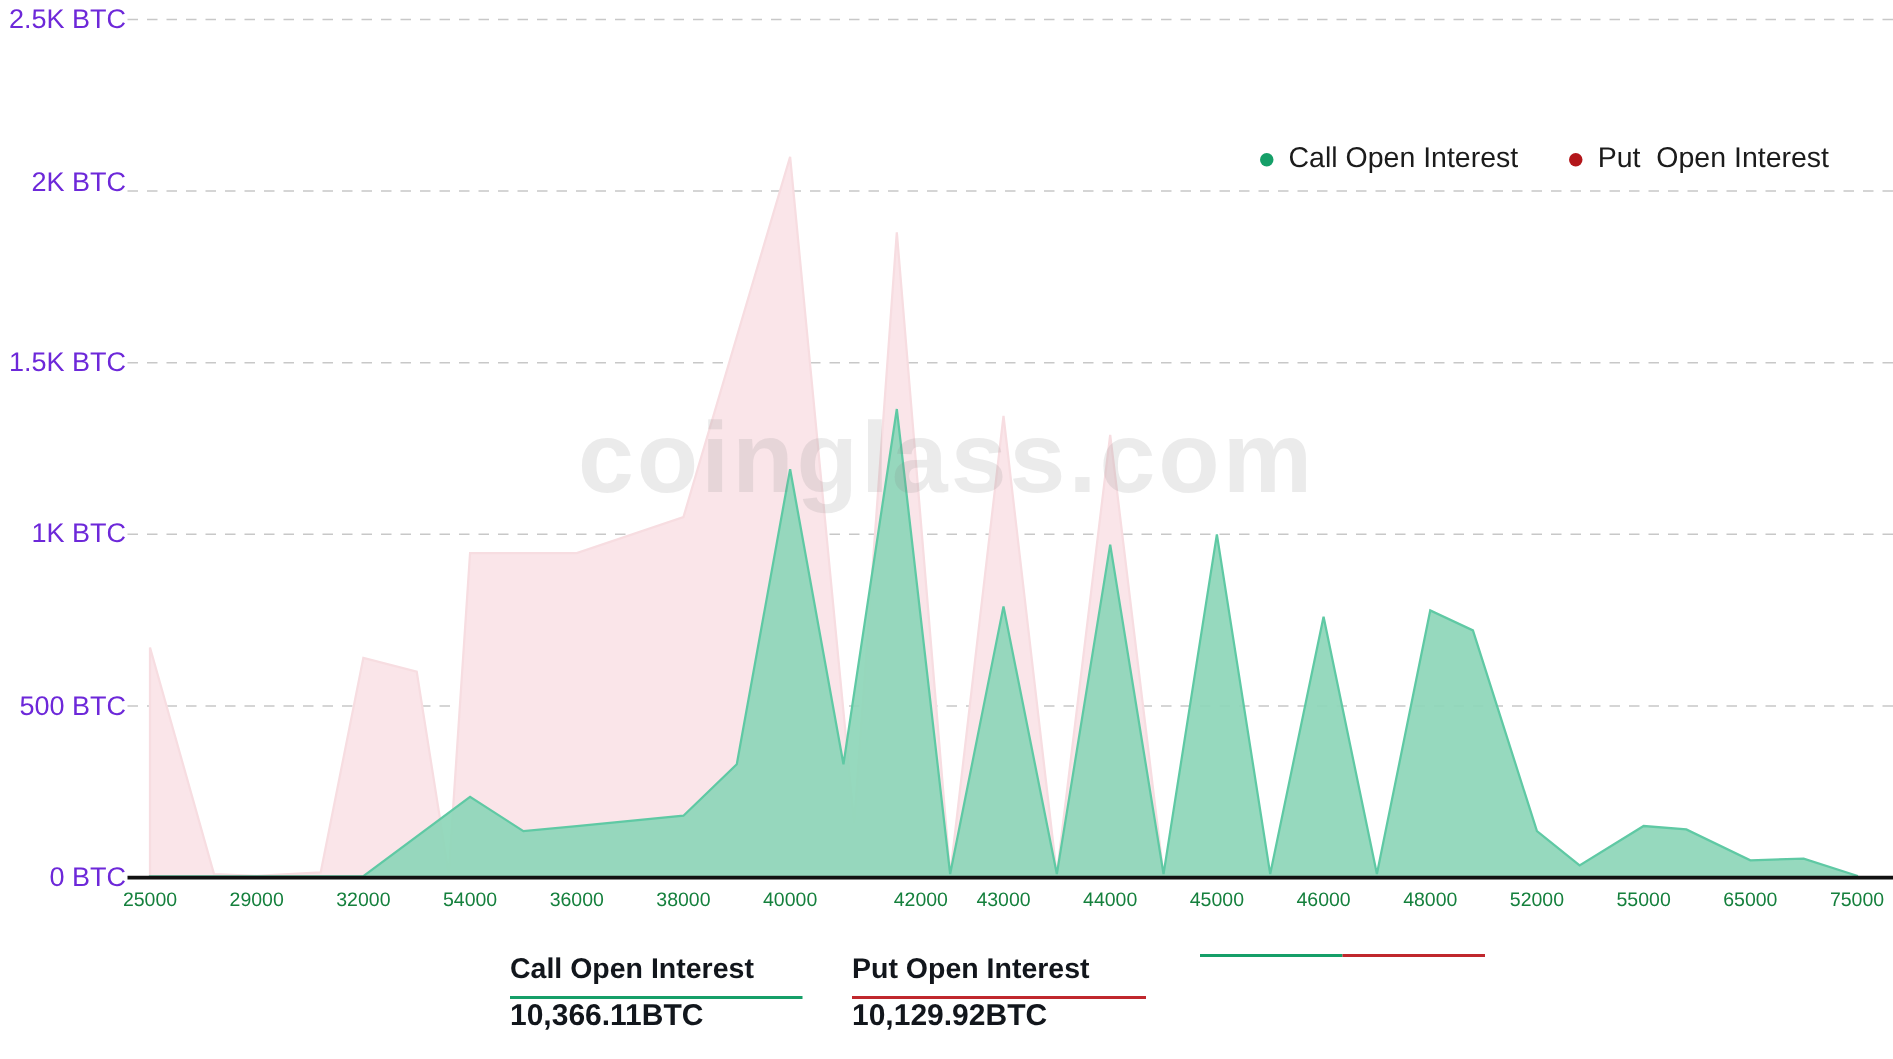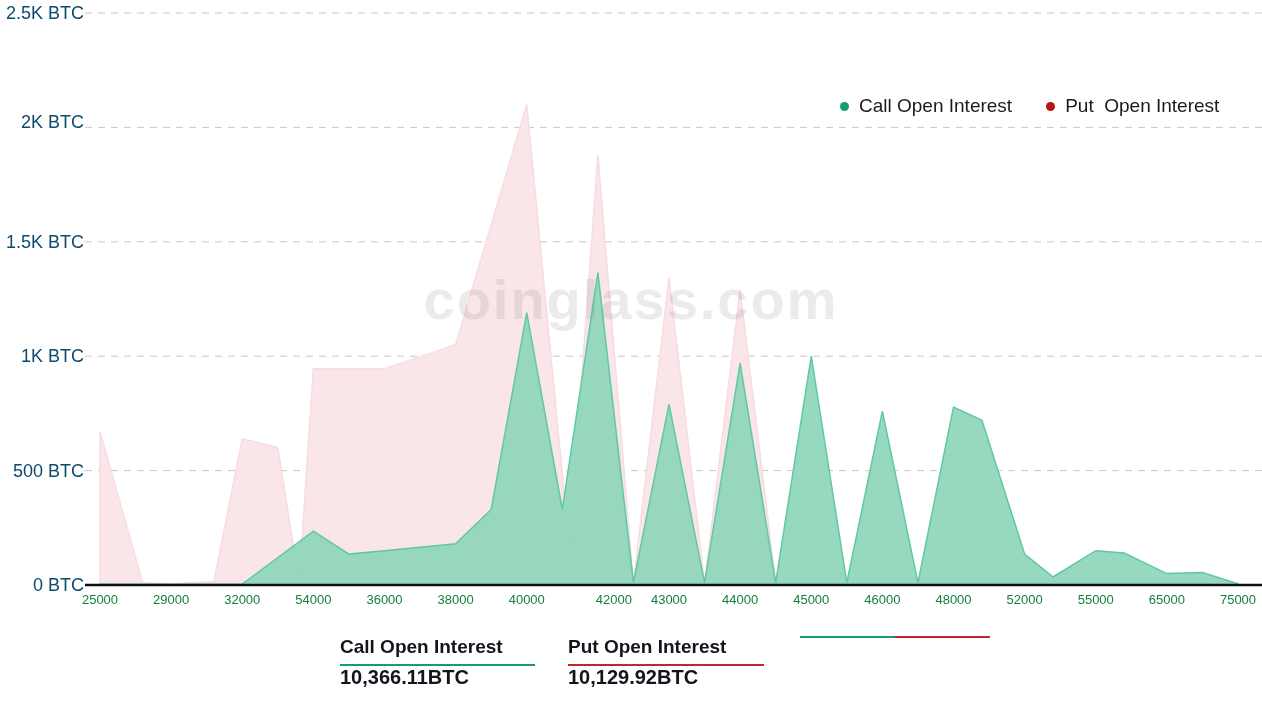--- a/index.html
+++ b/index.html
@@ -40,37 +40,37 @@
     display: block;
   }
 
   
   #watermark {
     position: absolute;
     left: 0;
     top: 272px;
     width: 1262px;
     text-align: center;
-    font-size: 56px;
+    font-size: 67px;
     font-weight: 700;
     letter-spacing: 2px;
     color: rgba(130, 130, 130, 0.16);
     pointer-events: none;
     user-select: none;
     font-family: "Liberation Sans", sans-serif;
     line-height: 1;
     z-index: 2;
   }
 
   
   .y-label {
     position: absolute;
     right: 1178px;        
     font-size: 18px;
-    color: #0c4a6e;
+    color: #6d28d9;
     white-space: nowrap;
     text-align: right;
     transform: translateY(-50%);
     font-family: "Liberation Sans", sans-serif;
   }
 
   
   .x-label {
     position: absolute;
     top: 592px;

